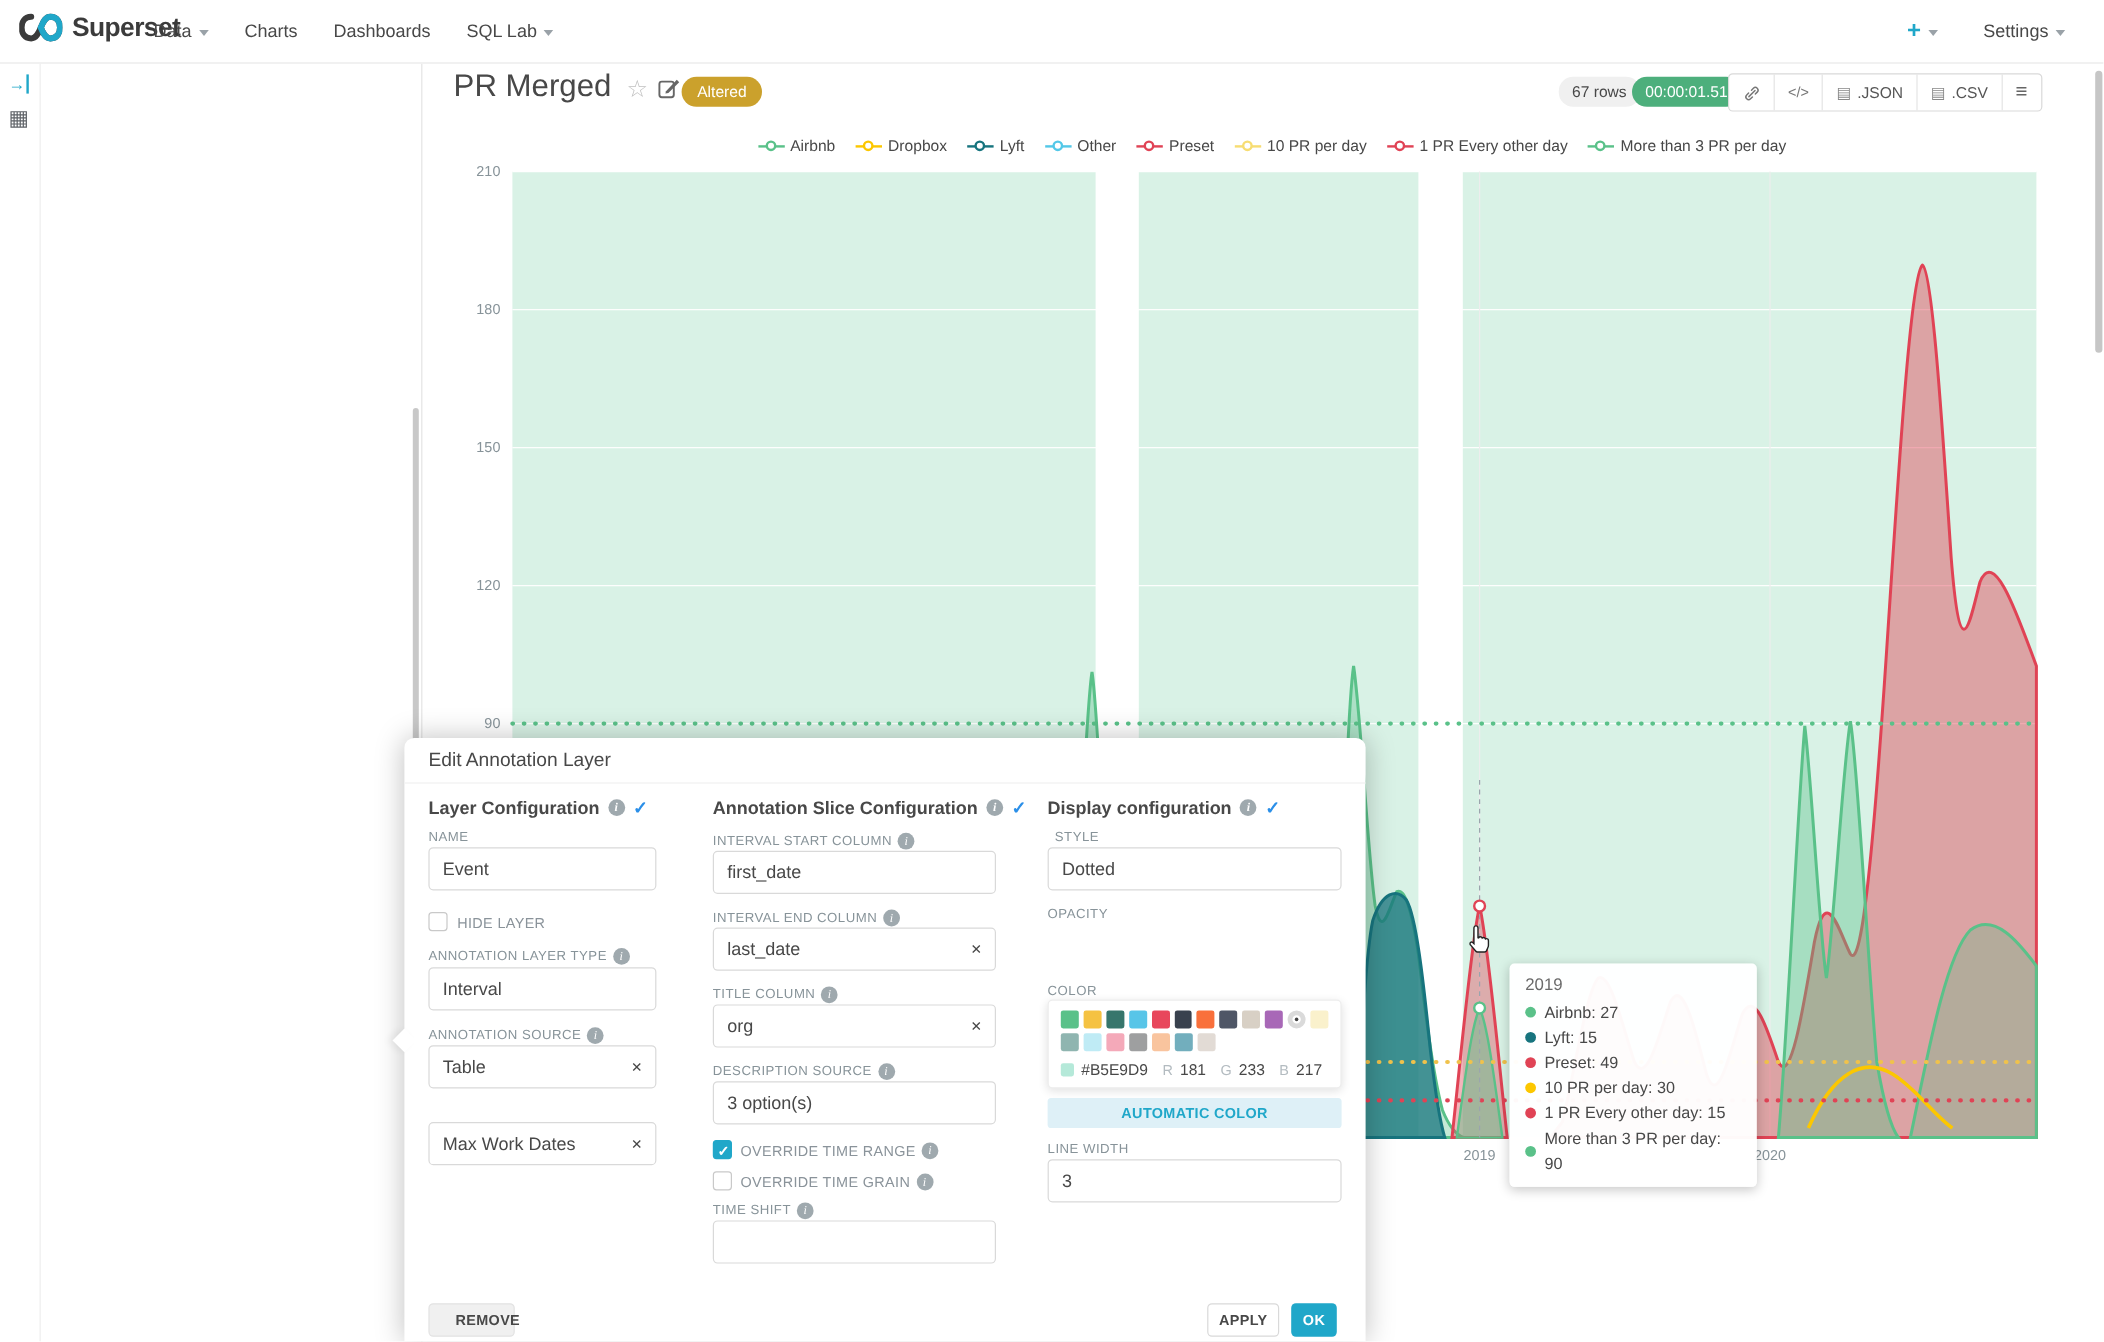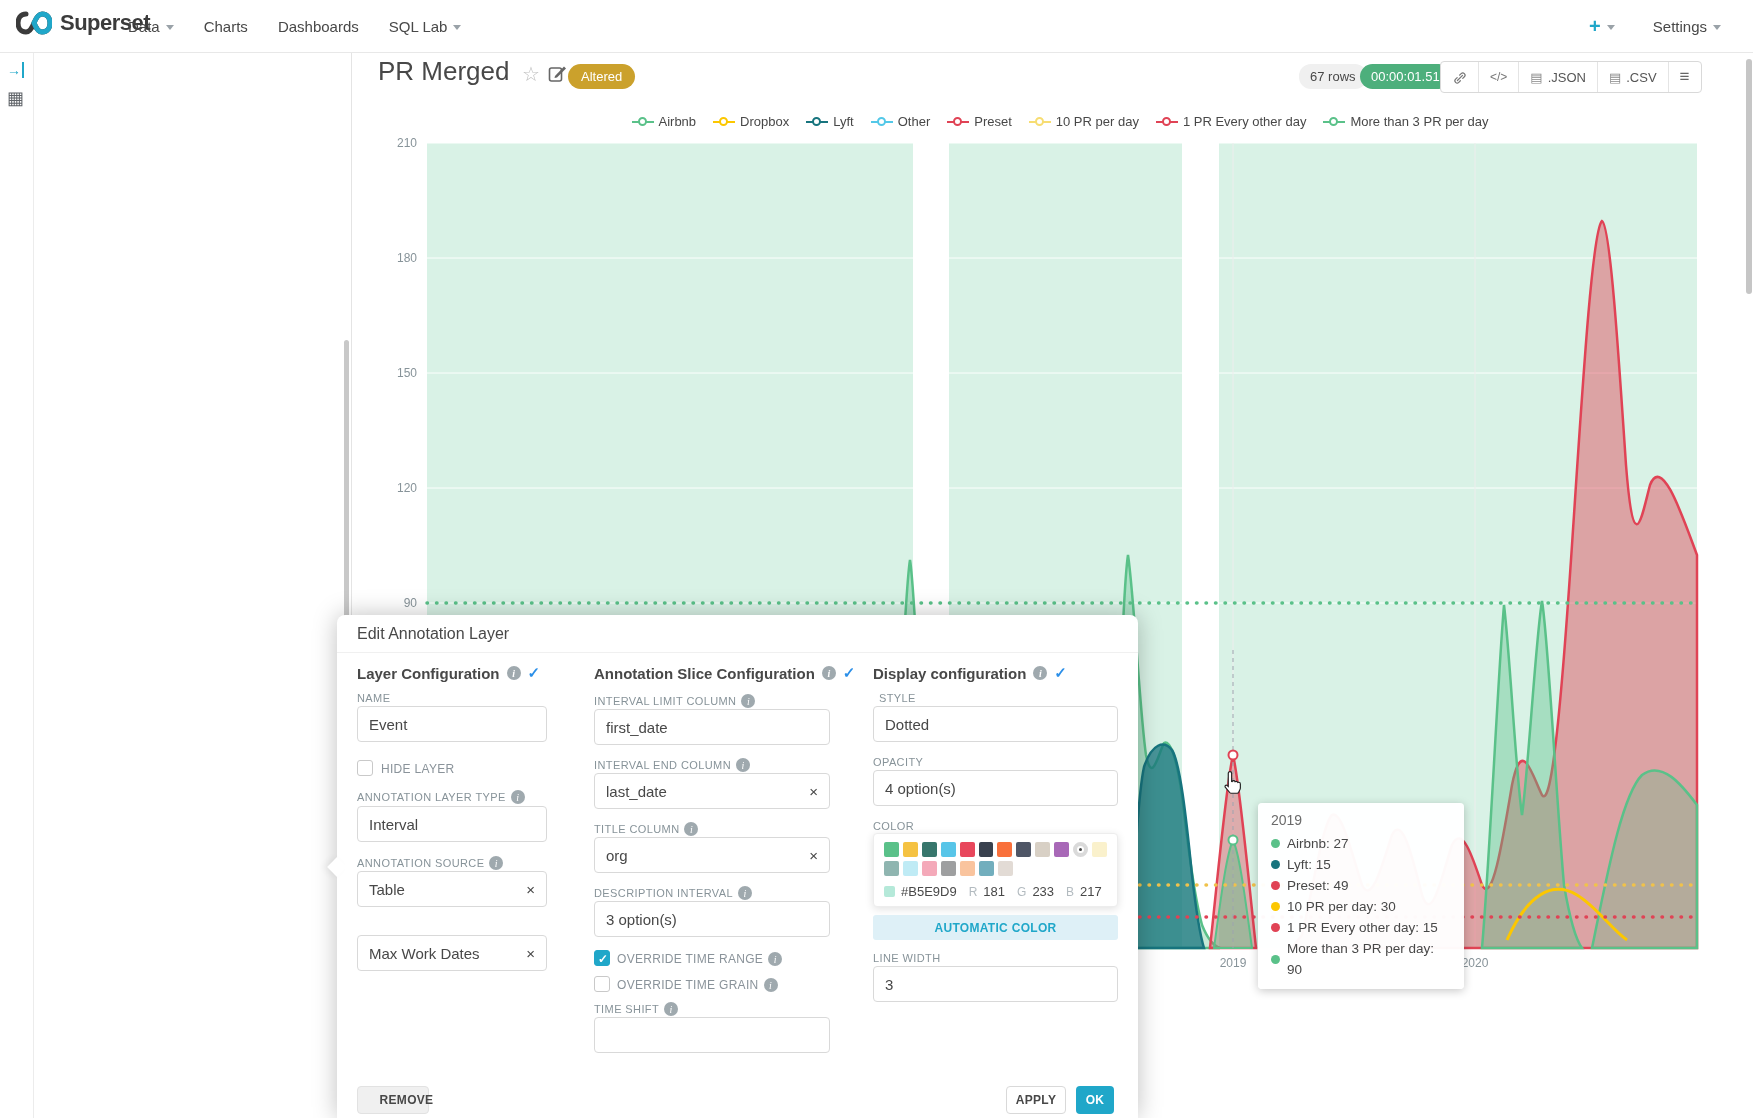--- a/index.html
+++ b/index.html
@@ -520,21 +520,21 @@
       <span class="clear">×</span>
       <span class="dcaret"></span>
   </div>
 
   <div class="colhead" style="left:257px;top:49px;">
     <span>Annotation Slice Configuration</span>
       <span class="info">i</span>
       <span class="bluecheck">✓</span>
   </div>
   <div class="mlabel" style="left:257px;top:79px;">
-    <span>INTERVAL LIMIT COLUMN</span>
+    <span>INTERVAL START COLUMN</span>
       <span class="info">i</span>
   </div>
   <div class="minput" style="left:257px;top:94px;width:236px;">
     <span style="flex:1;">first_date</span>
       <span class="dcaret"></span>
   </div>
   <div class="mlabel" style="left:257px;top:143px;">
     <span>INTERVAL END COLUMN</span>
       <span class="info">i</span>
   </div>
@@ -546,21 +546,21 @@
   <div class="mlabel" style="left:257px;top:207px;">
     <span>TITLE COLUMN</span>
       <span class="info">i</span>
   </div>
   <div class="minput" style="left:257px;top:222px;width:236px;">
     <span style="flex:1;">org</span>
       <span class="clear">×</span>
       <span class="dcaret"></span>
   </div>
   <div class="mlabel" style="left:257px;top:271px;">
-    <span>DESCRIPTION INTERVAL</span>
+    <span>DESCRIPTION SOURCE</span>
       <span class="info">i</span>
   </div>
   <div class="minput" style="left:257px;top:286px;width:236px;">
     <span style="flex:1;">3 option(s)</span>
       <span class="dcaret"></span>
   </div>
   <div class="cb on" style="left:257px;top:335px;width:16px;height:16px;"></div>
   <div class="cblabel" style="left:280px;top:337px;display:flex;gap:5px;align-items:center;">
     <span>OVERRIDE TIME RANGE</span>
       <span class="info">i</span>
@@ -580,24 +580,20 @@
     <span>Display configuration</span>
       <span class="info">i</span>
       <span class="bluecheck">✓</span>
   </div>
   <div class="mlabel" style="left:512px;top:77px;margin-left:30px;">STYLE</div>
   <div class="minput" style="left:536px;top:91px;width:245px;">
     <span style="flex:1;">Dotted</span>
       <span class="dcaret"></span>
   </div>
   <div class="mlabel" style="left:536px;top:141px;">OPACITY</div>
-  <div class="minput" style="left:536px;top:155px;width:245px;">
-    <span style="flex:1;">4 option(s)</span>
-      <span class="dcaret"></span>
-  </div>
   <div class="mlabel" style="left:536px;top:205px;">COLOR</div>
   <div class="swpanel">
     <div class="swrow" id="swrow1">
         <div class="swatch" style="background: rgb(90, 193, 137);"></div>
         <div class="swatch" style="background: rgb(245, 194, 66);"></div>
         <div class="swatch" style="background: rgb(55, 118, 108);"></div>
         <div class="swatch" style="background: rgb(88, 197, 232);"></div>
         <div class="swatch" style="background: rgb(232, 71, 92);"></div>
         <div class="swatch" style="background: rgb(57, 65, 78);"></div>
         <div class="swatch" style="background: rgb(249, 112, 59);"></div>

